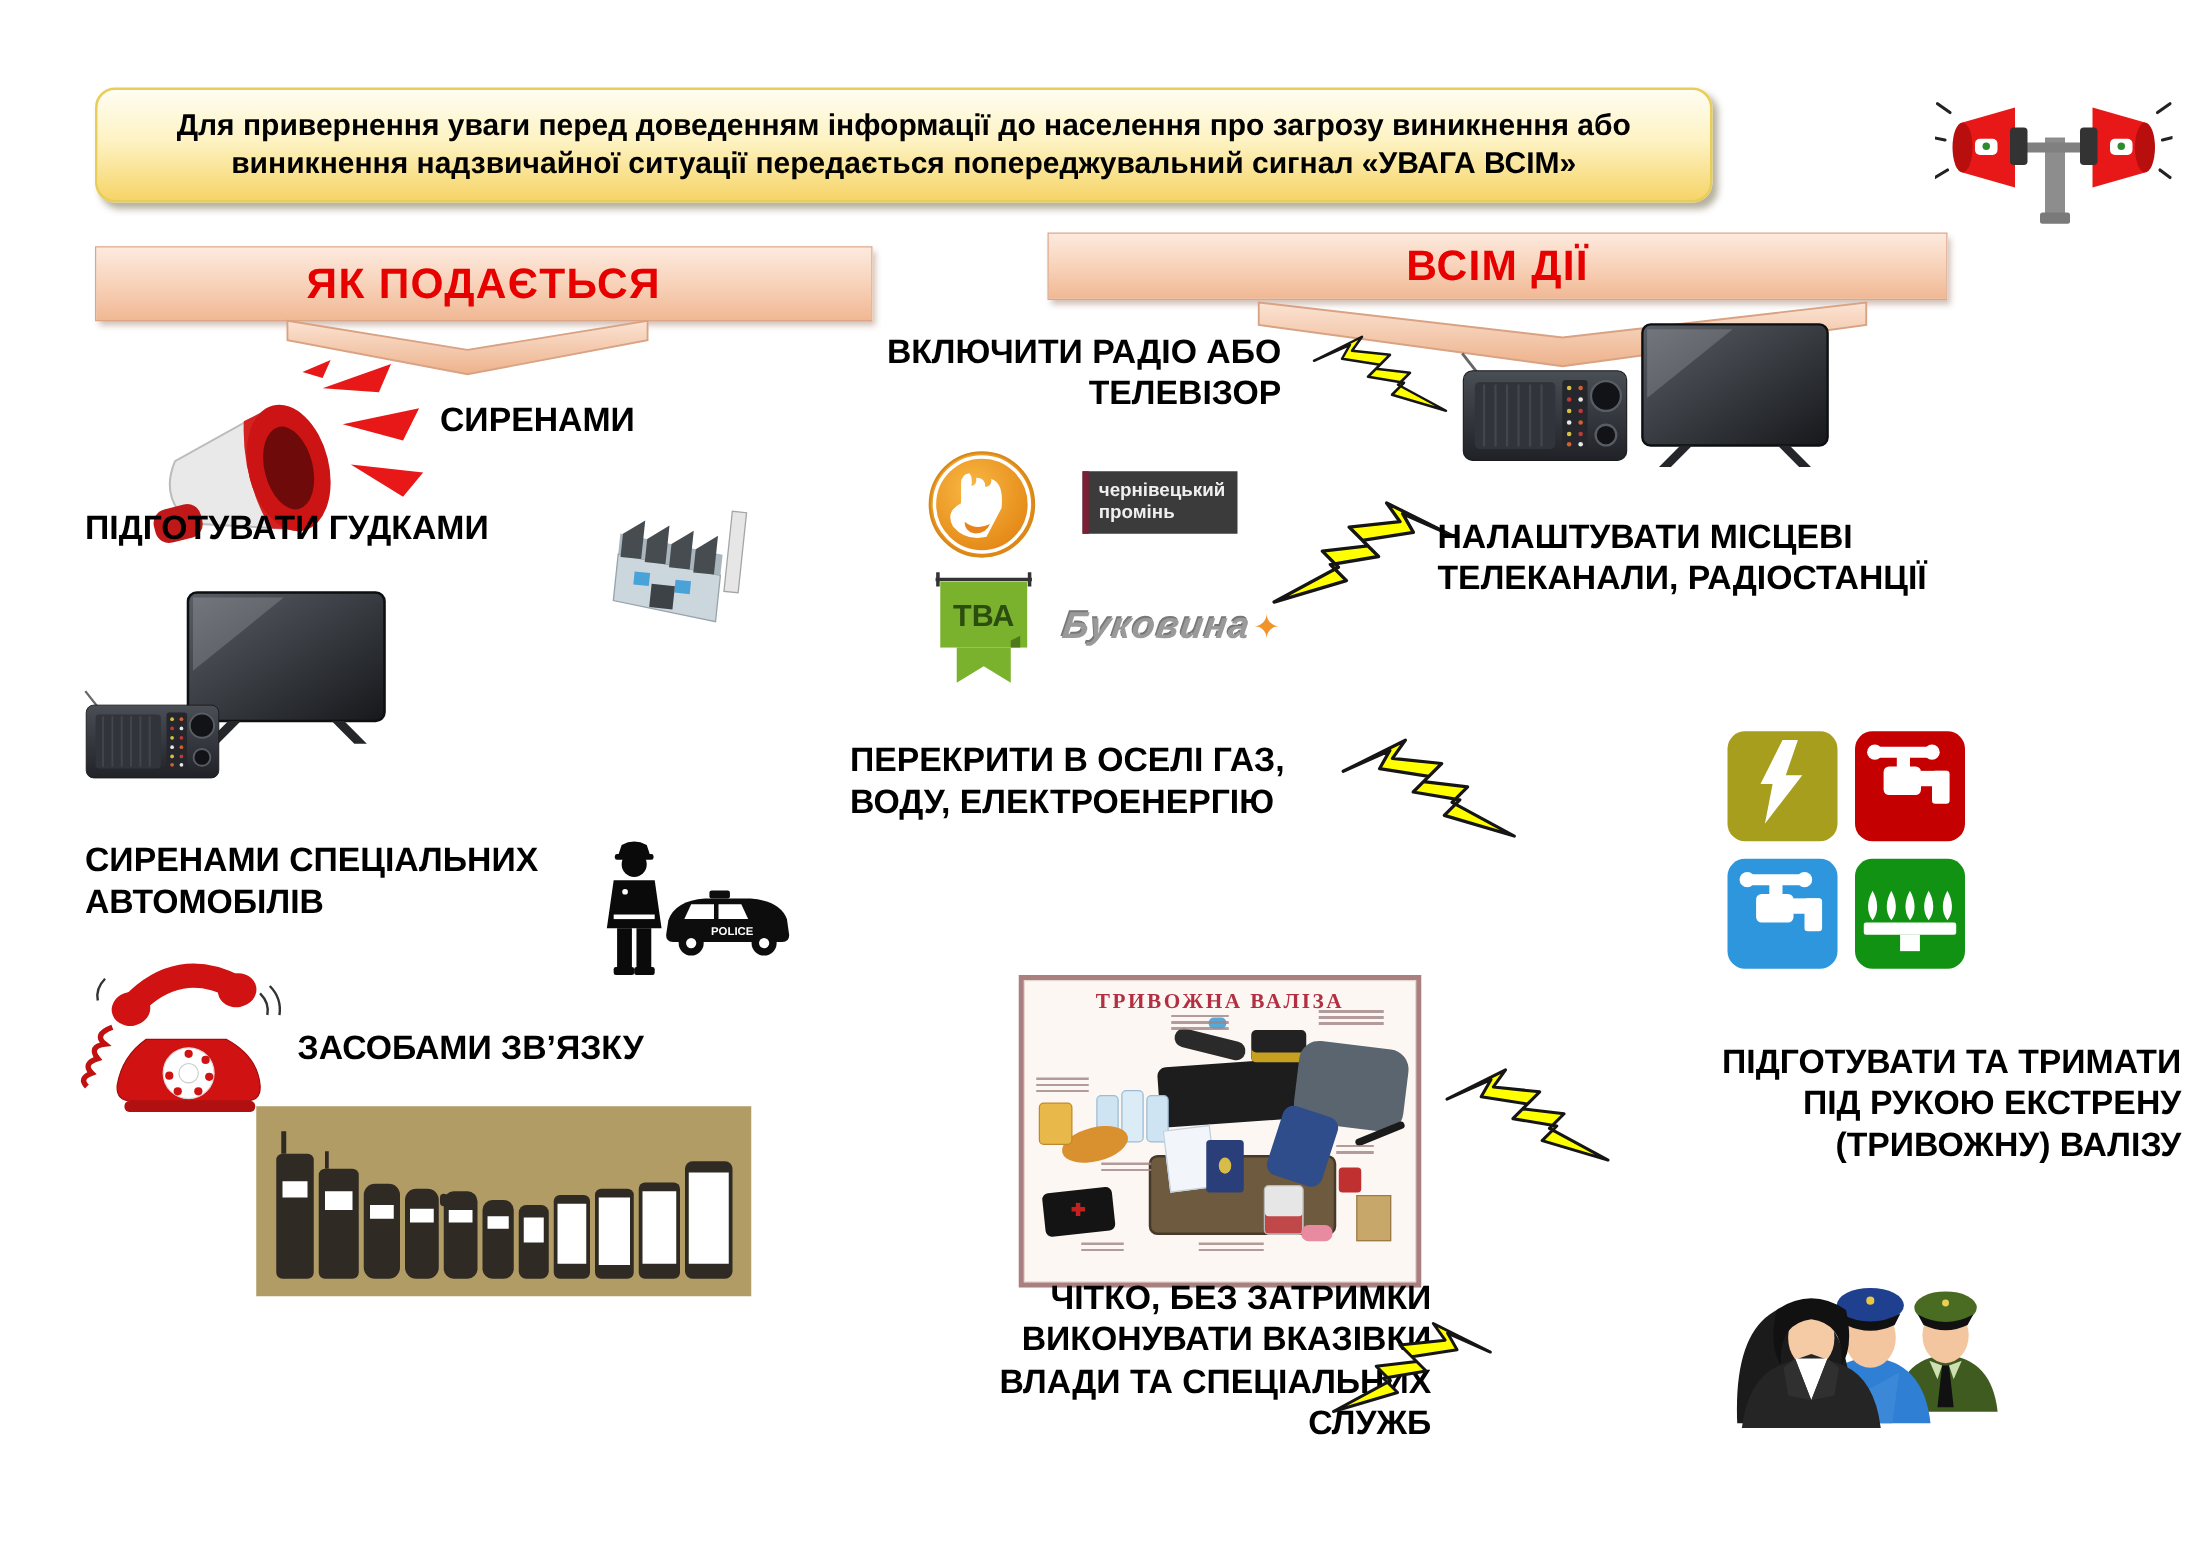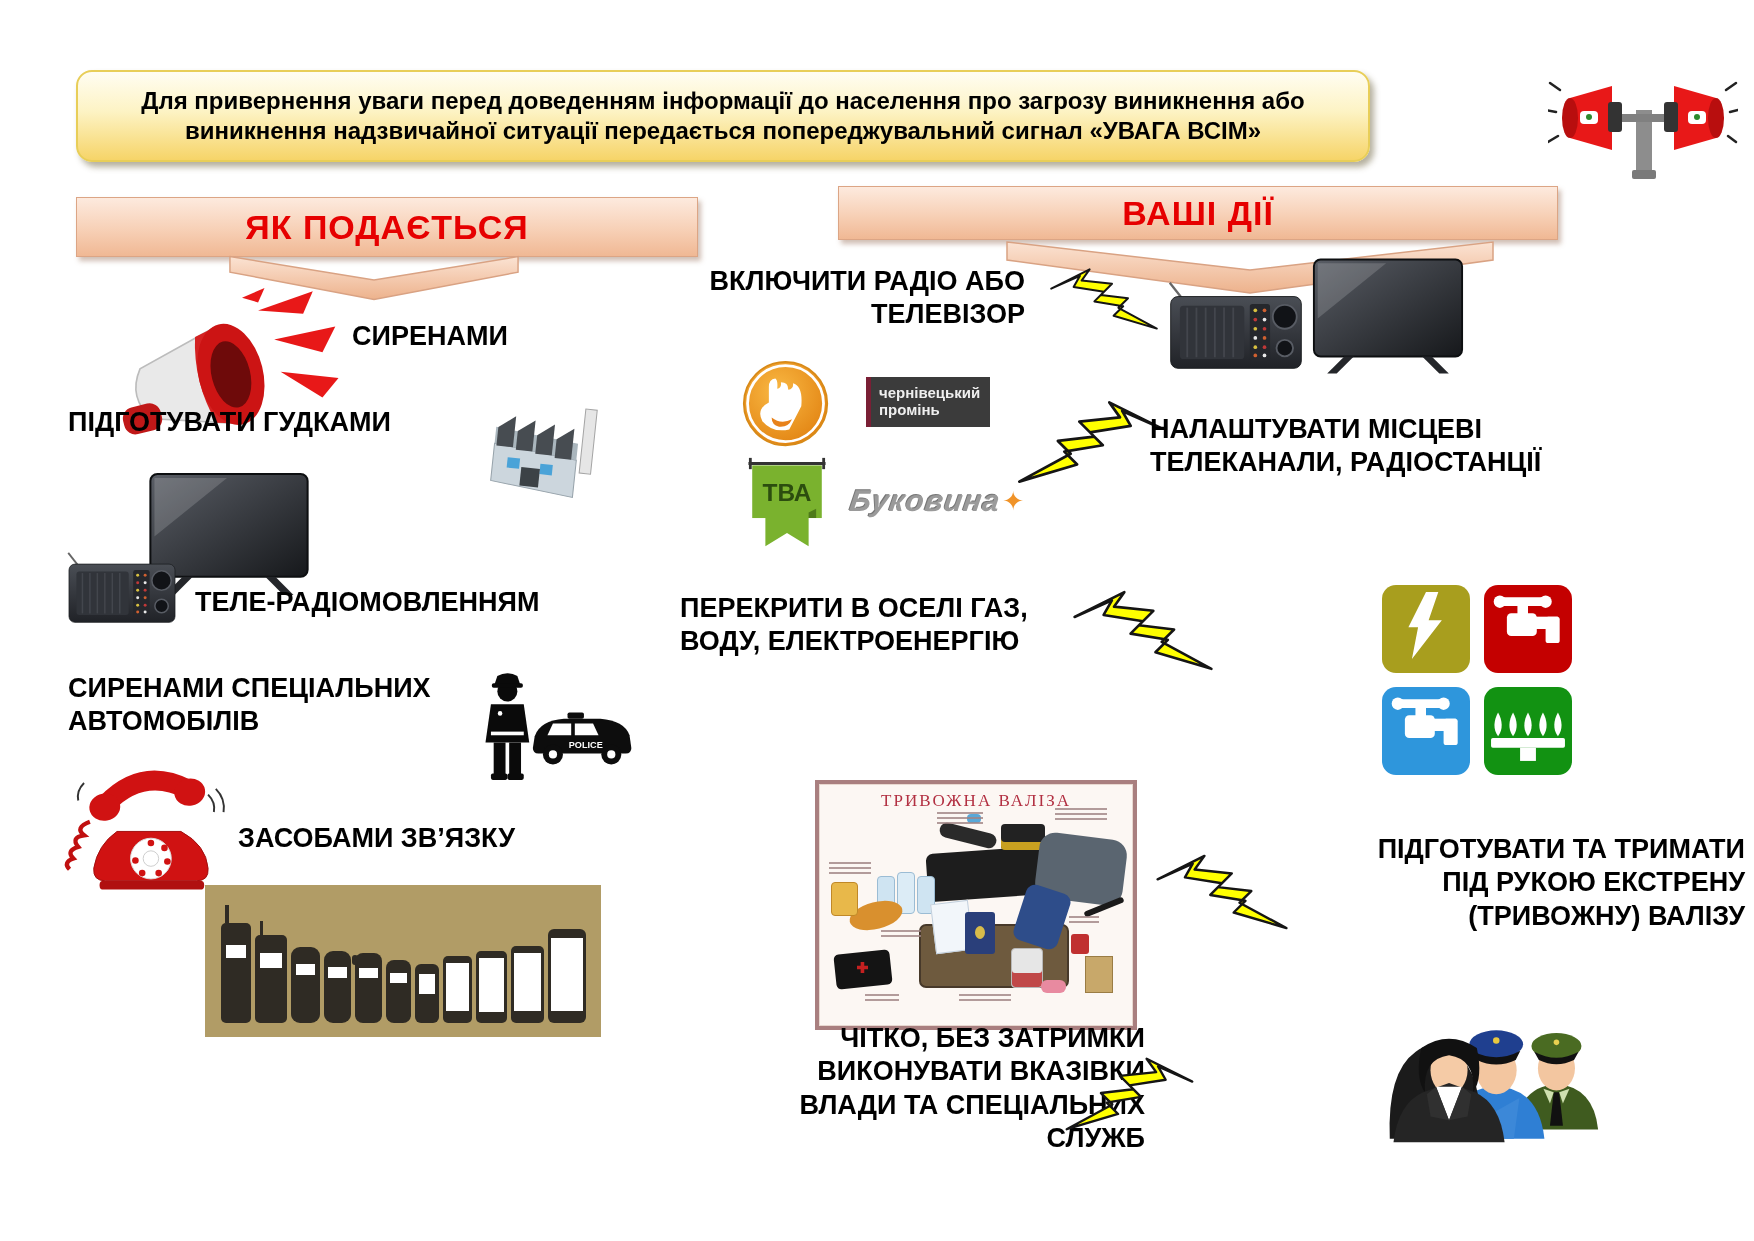--- a/index.html
+++ b/index.html
@@ -21,21 +21,21 @@
   .mirror{transform:scaleX(-1);}
   .usq{width:88px;height:88px;border-radius:14px;display:block;}
   .phstrip{left:205px;top:885px;width:396px;height:152px;background:#b19c66;
     display:flex;align-items:flex-end;padding:0 14px 14px 14px;box-sizing:border-box;}
   .ph{background:#2f2b24;border-radius:5px;position:relative;display:inline-block;margin:0 2px;flex:none;}
   .ph b,.ph u{position:absolute;display:block;background:#fff;}
   .ph u{background:#2f2b24;}
   .poster{left:815px;top:780px;width:322px;height:250px;background:#fcf7f3;
     border:4px solid #a97f7f;box-shadow:0 0 0 1px #e8d8d0 inset;box-sizing:border-box;overflow:hidden;}
   .poster .ttl{position:absolute;left:0;right:0;top:7px;text-align:center;
-    font-family:"Liberation Serif","DejaVu Serif",serif;font-weight:normal;
+    font-family:"Liberation Serif","DejaVu Serif",serif;font-weight:bold;
     color:#b23042;font-size:17px;letter-spacing:2px;}
   .pi{position:absolute;}
   .tinytxt{position:absolute;background:repeating-linear-gradient(#a08484 0 2px,transparent 2px 5px);opacity:.8;}
   .prominbox{left:866px;top:377px;width:124px;height:50px;background:#3b3b3b;
     border-left:5px solid #7a1f35;box-sizing:border-box;display:flex;flex-direction:column;
     justify-content:center;padding-left:8px;}
   .prominbox .txt{color:#efefef;font-size:15px;line-height:1.12;}
   .bukov{left:850px;top:476px;width:170px;height:50px;display:flex;align-items:center;}
   .bukov .word{font-style:italic;font-weight:bold;font-size:30px;color:#9a9a9a;
     transform:skewX(-8deg);text-shadow:1px 1px 0 #fff,-1px -1px 0 #777;letter-spacing:1px;}
@@ -138,21 +138,21 @@
   </svg>
 
   <div class="abs hdr" style="left:76px;top:197px;width:620px;height:58px">
     <div class="txt">ЯК ПОДАЄТЬСЯ</div>
   </div>
   <svg class="abs" style="left:228px;top:254px" width="292" height="48" viewBox="0 0 300 48">
     <polygon points="2,2 150,26 298,2 298,18 150,46 2,18" fill="url(#gPeach)" stroke="#d9a283" stroke-width="1.5"></polygon>
   </svg>
 
   <div class="abs hdr" style="left:838px;top:186px;width:718px;height:52px">
-    <div class="txt">ВАШІ ДІЇ</div>
+    <div class="txt">ВСІМ ДІЇ</div>
   </div>
   <svg class="abs" style="left:1005px;top:240px" width="490" height="55" viewBox="0 0 490 55">
     <polygon points="2,2 245,30 488,2 488,20 245,53 2,20" fill="url(#gPeach)" stroke="#d9a283" stroke-width="1.5"></polygon>
   </svg>
 
   <svg class="abs" style="left:65px;top:288px" width="280" height="185" viewBox="0 0 170 115">
     <g transform="rotate(-14 80 60)">
       <path d="M100,28 L48,42 Q36,58 48,74 L100,90 Z" fill="#e9e9e9" stroke="#bcbcbc"></path>
       <path d="M86,31 Q78,58 86,86 L100,90 L100,28 Z" fill="#d42222"></path>
       <ellipse cx="102" cy="59" rx="20" ry="32" fill="#cc1414"></ellipse>
@@ -185,21 +185,20 @@
       <rect x="44" y="88" width="18" height="18" fill="#3c4246"></rect>
     </g>
   </svg>
 
   <svg class="abs" style="left:148px;top:472px" width="162" height="126">
       <use href="#sym-tv"></use>
     </svg>
   <svg class="abs" style="left:66px;top:550px" width="112" height="76">
       <use href="#sym-radio"></use>
     </svg>
-  <div class="abs txt lbl" style="left:195px;top:586px">ТЕЛЕ-РАДІОМОВЛЕННЯМ</div>
 
   <div class="abs txt lbl" style="left:68px;top:672px">СИРЕНАМИ СПЕЦІАЛЬНИХ
 АВТОМОБІЛІВ</div>
   <svg class="abs" style="left:480px;top:650px" width="155" height="145" viewBox="0 0 170 140">
     <path d="M60,85 Q66,68 92,66 L132,66 Q158,68 164,84 L166,98 Q166,104 160,104 L64,104 Q58,104 58,98 Z" fill="#0d0d0d"></path>
     <polygon points="74,84 80,71 100,71 100,84" fill="#fff"></polygon>
     <polygon points="104,71 124,71 130,84 104,84" fill="#fff"></polygon>
     <rect x="96" y="59" width="18" height="7" rx="2" fill="#0d0d0d"></rect>
     <circle cx="80" cy="105" r="11" fill="#0d0d0d"></circle>
       <circle cx="80" cy="105" r="4.5" fill="#fff"></circle>

